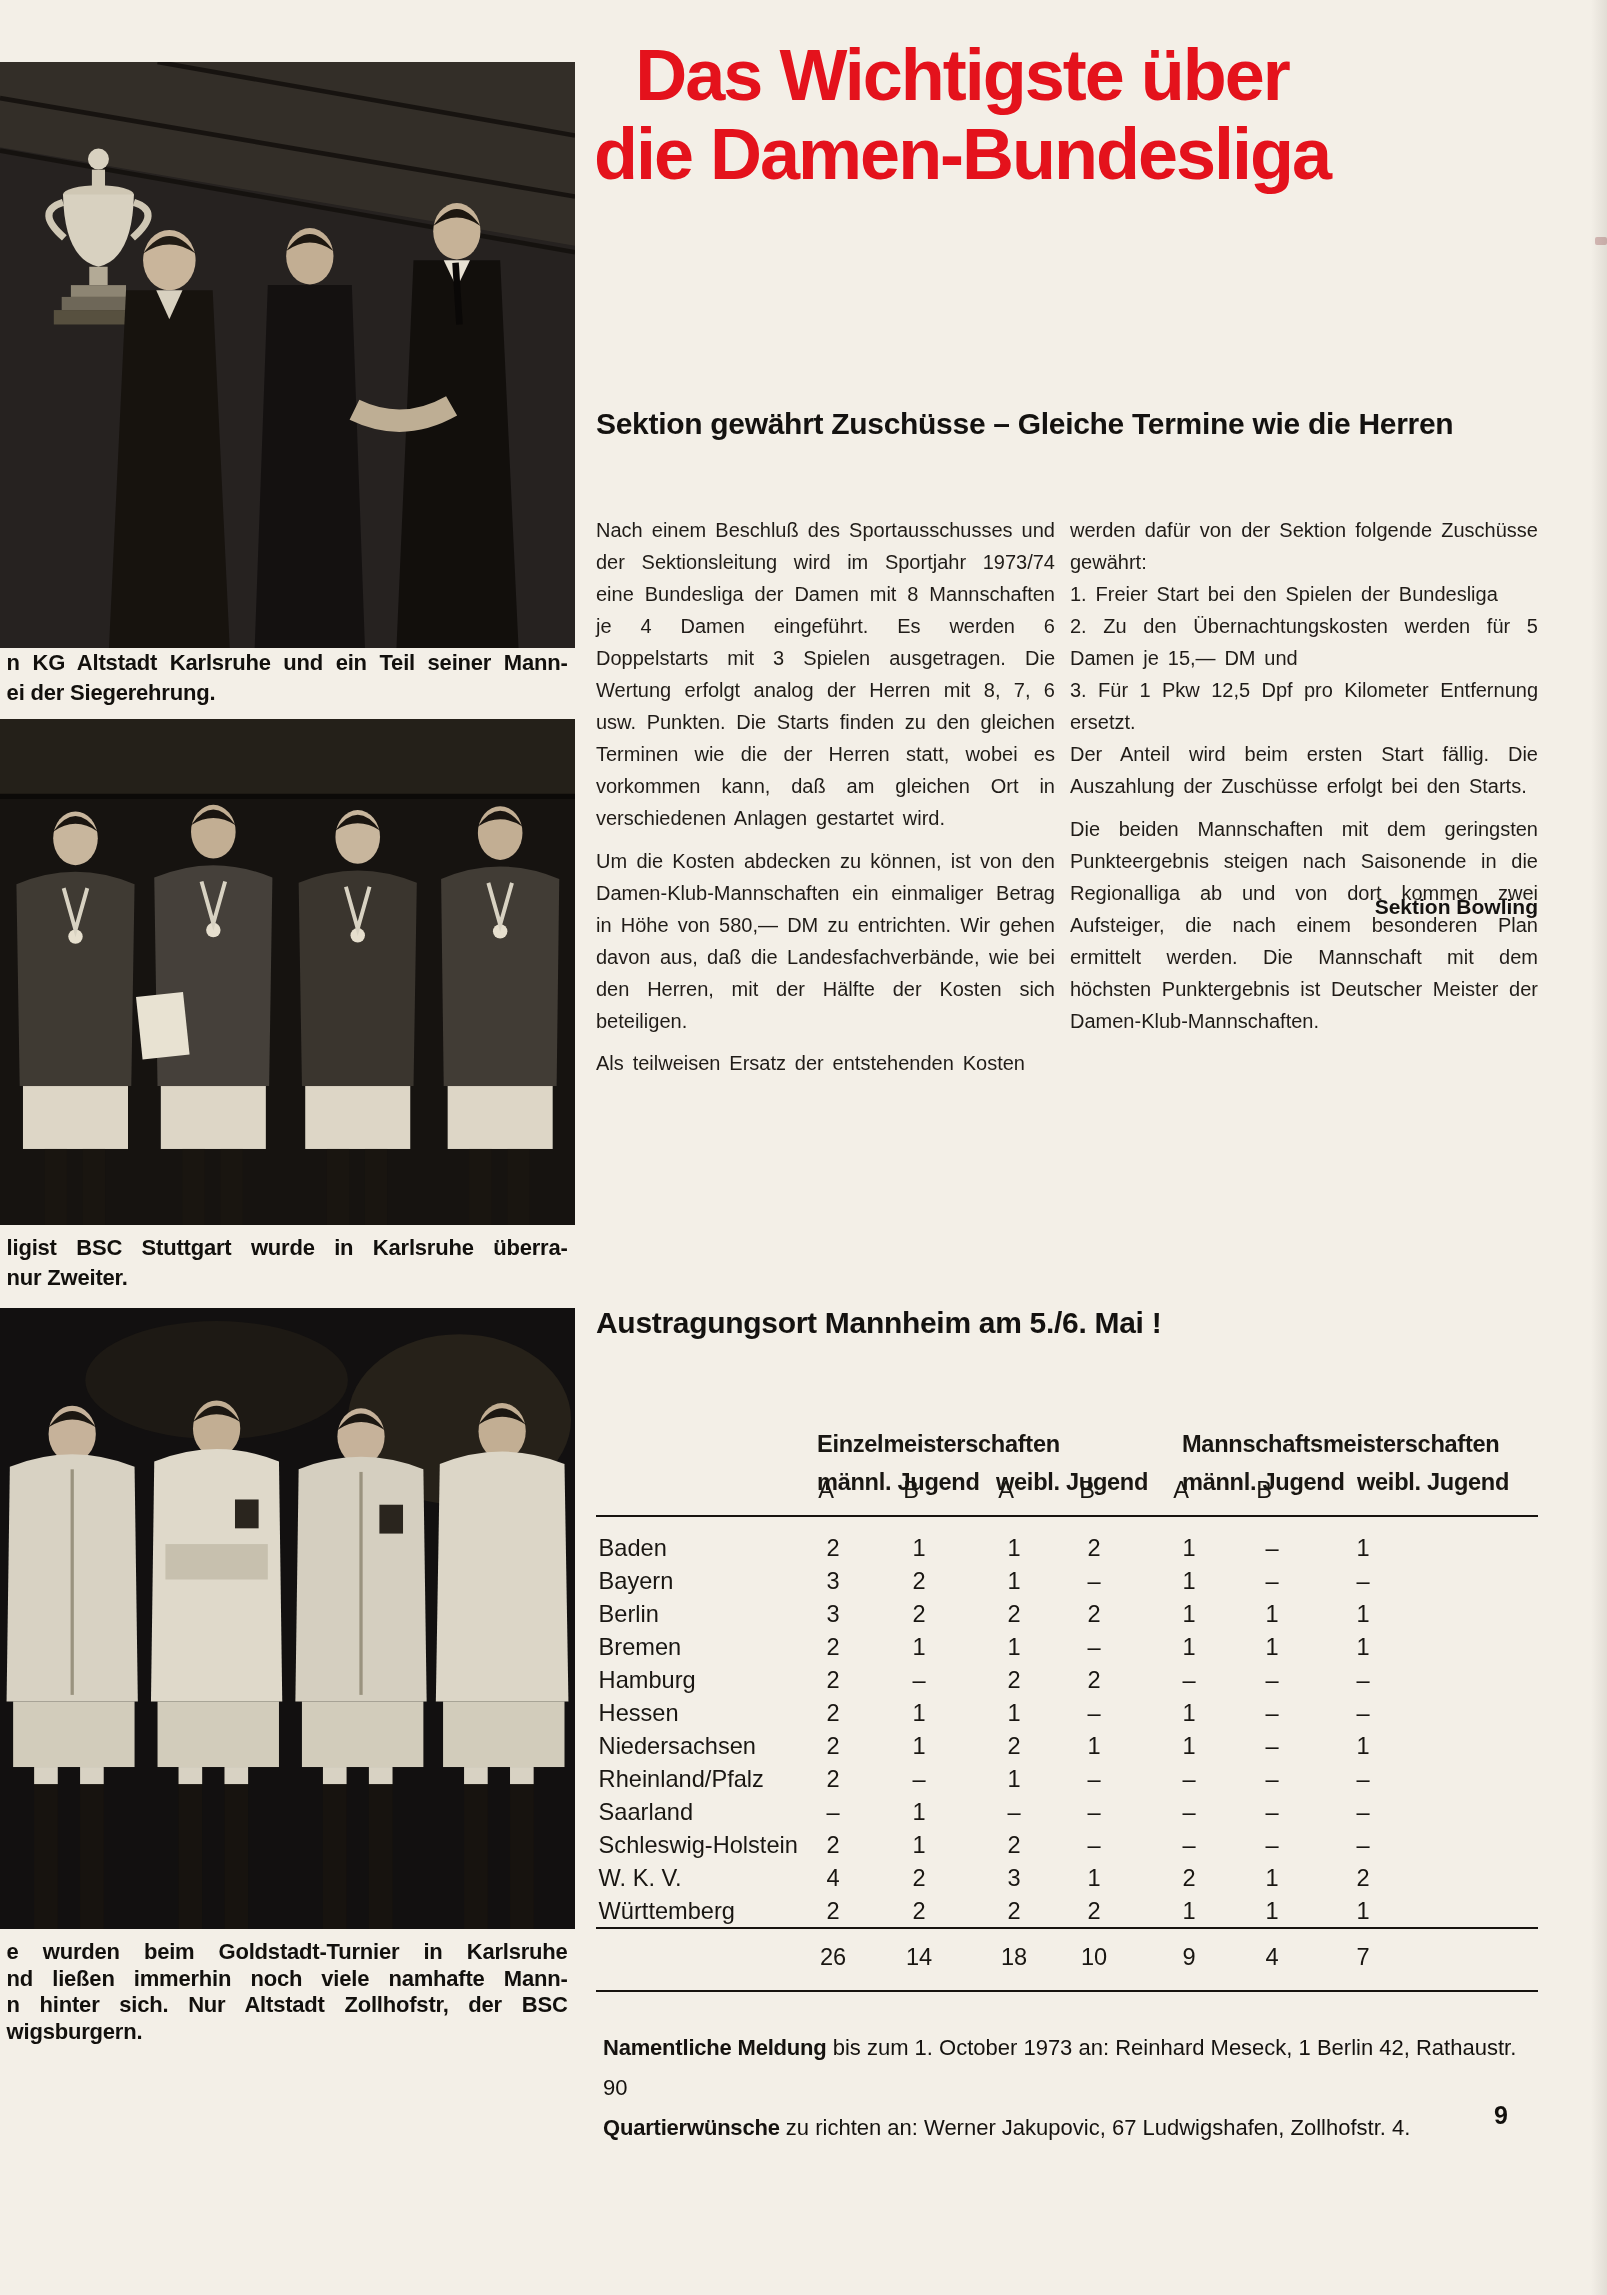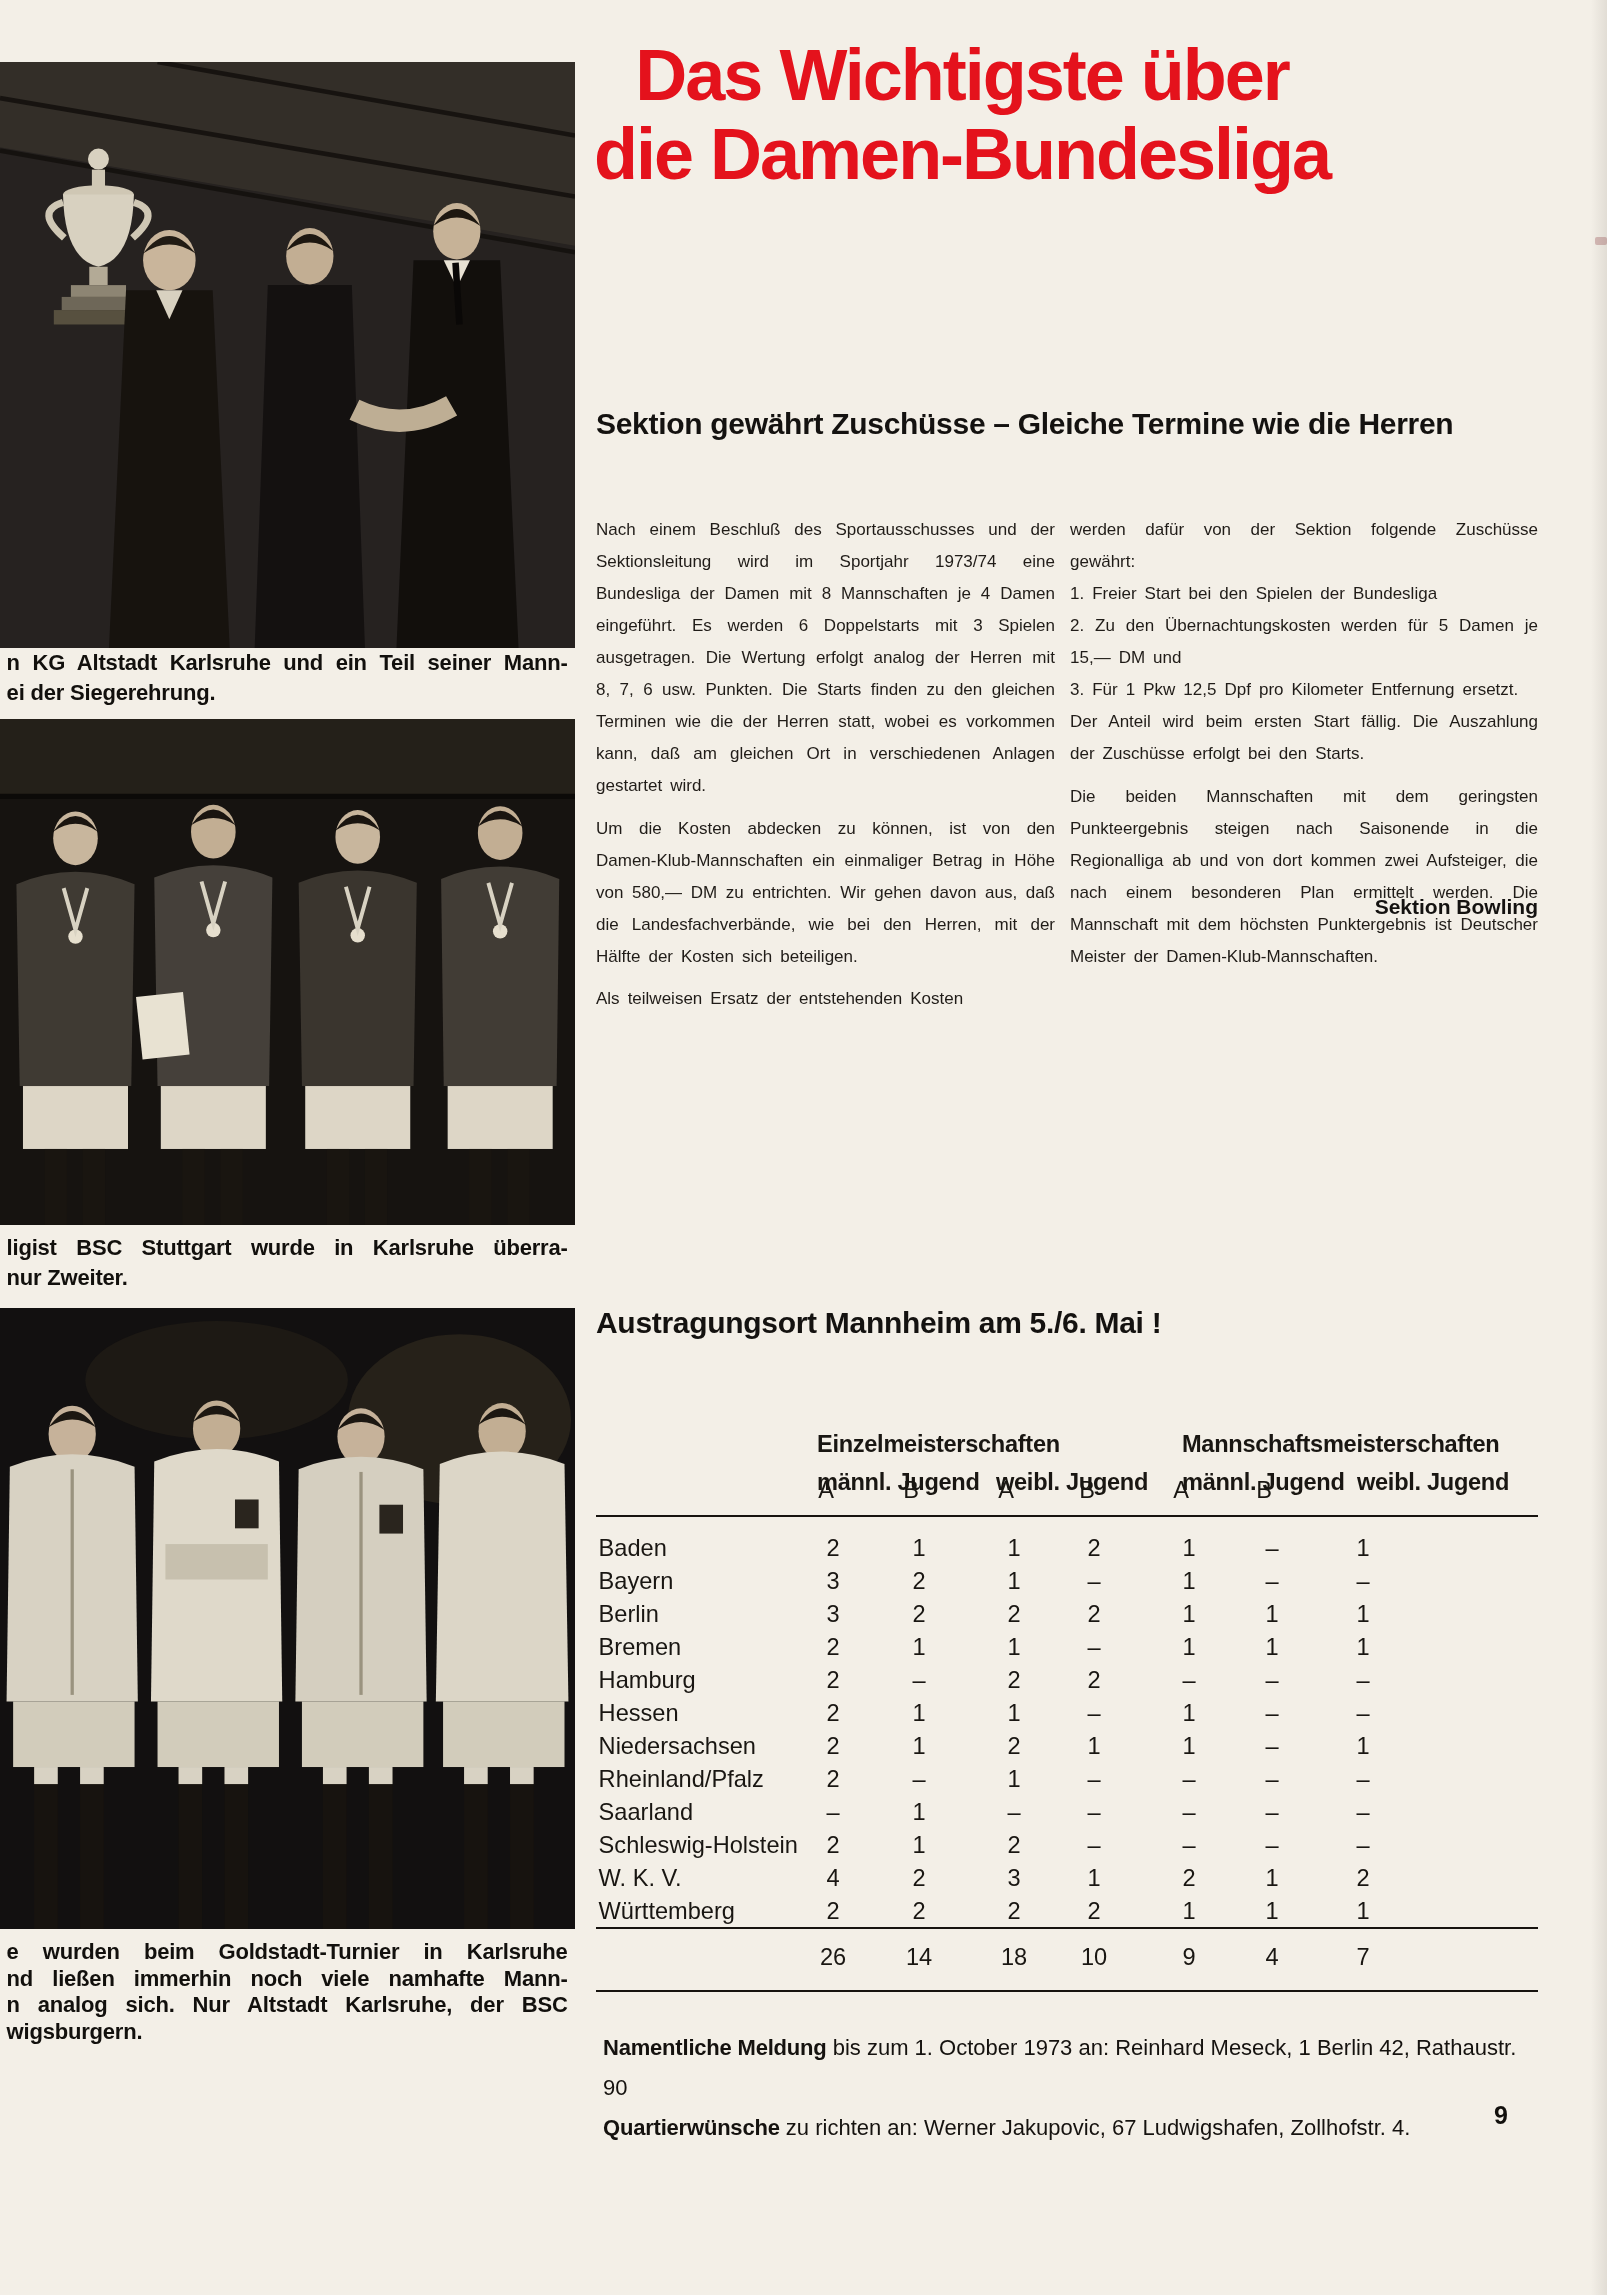--- a/index.html
+++ b/index.html
@@ -32,21 +32,21 @@
   
   .headline{position:absolute;left:594px;color:var(--red);font-weight:bold;letter-spacing:-2px;}
   #headline1{top:36px;font-size:72px;line-height:79px;text-align:center;}
   #headline2{top:979px;font-size:75px;line-height:98px;}
 
   .subhead{position:absolute;left:596px;font-weight:bold;font-size:30px;line-height:46px;letter-spacing:-0.3px;color:#141210;}
   #subhead1{top:401px;width:944px;}
   #subhead2{top:1300px;width:958px;}
 
   
-  .bodycol{position:absolute;top:514px;font-size:17px;line-height:32px;text-align:justify;word-spacing:3.3px;color:#201c18;}
+  .bodycol{position:absolute;top:514px;font-size:20px;line-height:32px;text-align:justify;word-spacing:3.3px;color:#201c18;}
   #col1{left:596px;width:459px;}
   #col2{left:1070px;width:468px;}
   .bodycol p{margin:0;}
   .bodycol p.gap{margin-top:10.5px;}
   #byline{position:absolute;left:1070px;top:895px;width:468px;text-align:right;font-weight:bold;font-size:21px;color:#141210;}
 
   
   #table{position:absolute;left:596px;top:1394px;width:942px;font-size:23.6px;color:#191612;}
   #table .abs{position:absolute;margin-top:37px;}
   #table .bold{font-weight:bold;letter-spacing:-0.3px;}
@@ -216,21 +216,21 @@
         <rect x="707" y="700" width="36" height="247" fill="#17130f"></rect>
         <rect x="777" y="700" width="36" height="247" fill="#17130f"></rect>
         <rect x="707" y="700" width="36" height="26" fill="#d8d2c3"></rect>
         <rect x="777" y="700" width="36" height="26" fill="#d8d2c3"></rect>
       </g>
     </svg>
   </div>
   <div class="caption" id="caption3">
       <div class="j">e wurden beim Goldstadt-Turnier in Karlsruhe</div>
       <div class="j">nd ließen immerhin noch viele namhafte Mann-</div>
-      <div class="j">n analog sich. Nur Altstadt Karlsruhe, der BSC</div>
+      <div class="j">n hinter sich. Nur Altstadt Zollhofstr, der BSC</div>
       <div>wigsburgern.</div>
     </div>
 
   <div class="headline" id="headline1">
     <div>Das Wichtigste über</div>
     <div>die Damen-Bundesliga</div>
   </div>
   <div class="subhead" id="subhead1">Sektion gewährt Zuschüsse – Gleiche Termine wie die Herren</div>
   <div class="bodycol" id="col1">
       <p>Nach einem Beschluß des Sportausschusses und der Sektionsleitung wird im Sportjahr 1973/74 eine Bundesliga der Damen mit 8 Mannschaften je 4 Damen eingeführt. Es werden 6 Doppelstarts mit 3 Spielen ausgetragen. Die Wertung erfolgt analog der Herren mit 8, 7, 6 usw. Punkten. Die Starts finden zu den gleichen Terminen wie die der Herren statt, wobei es vorkommen kann, daß am gleichen Ort in verschiedenen Anlagen gestartet wird.</p>

